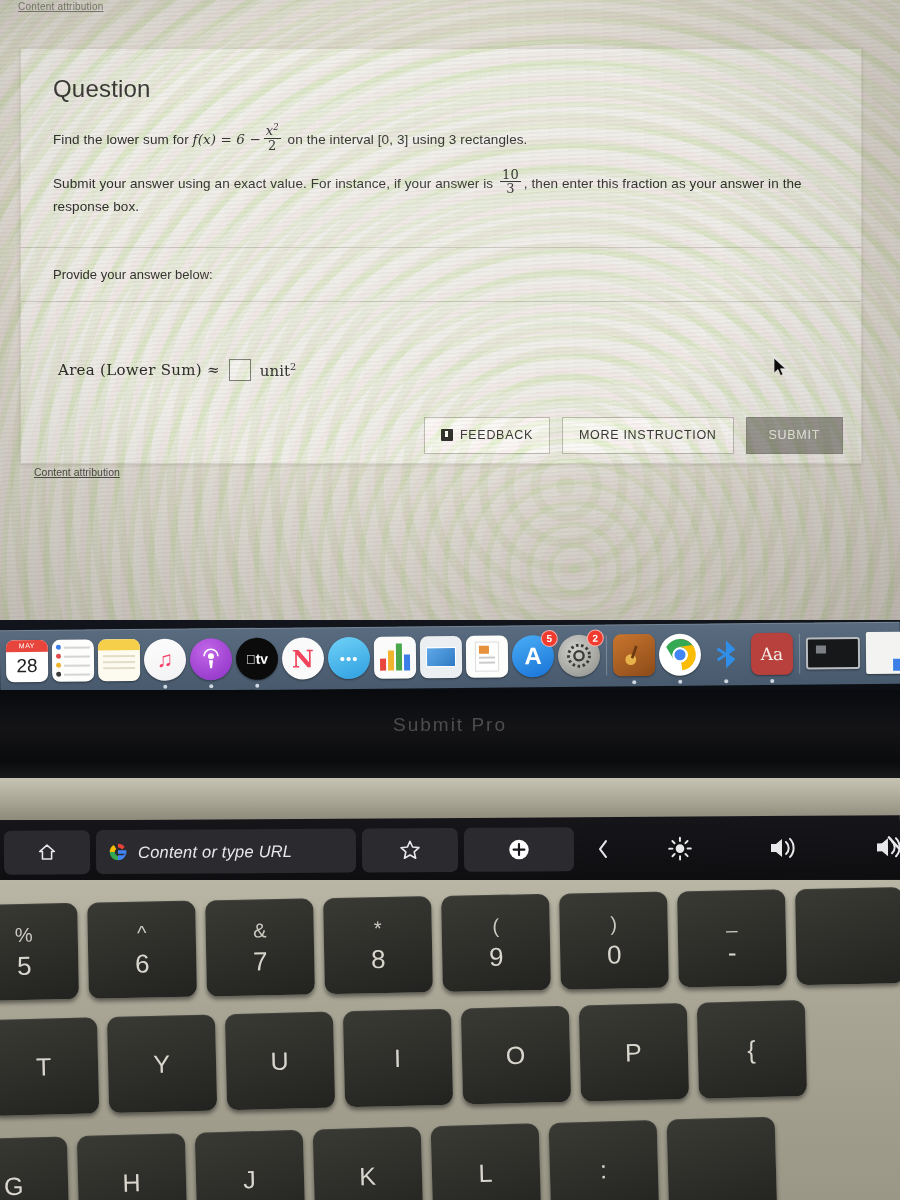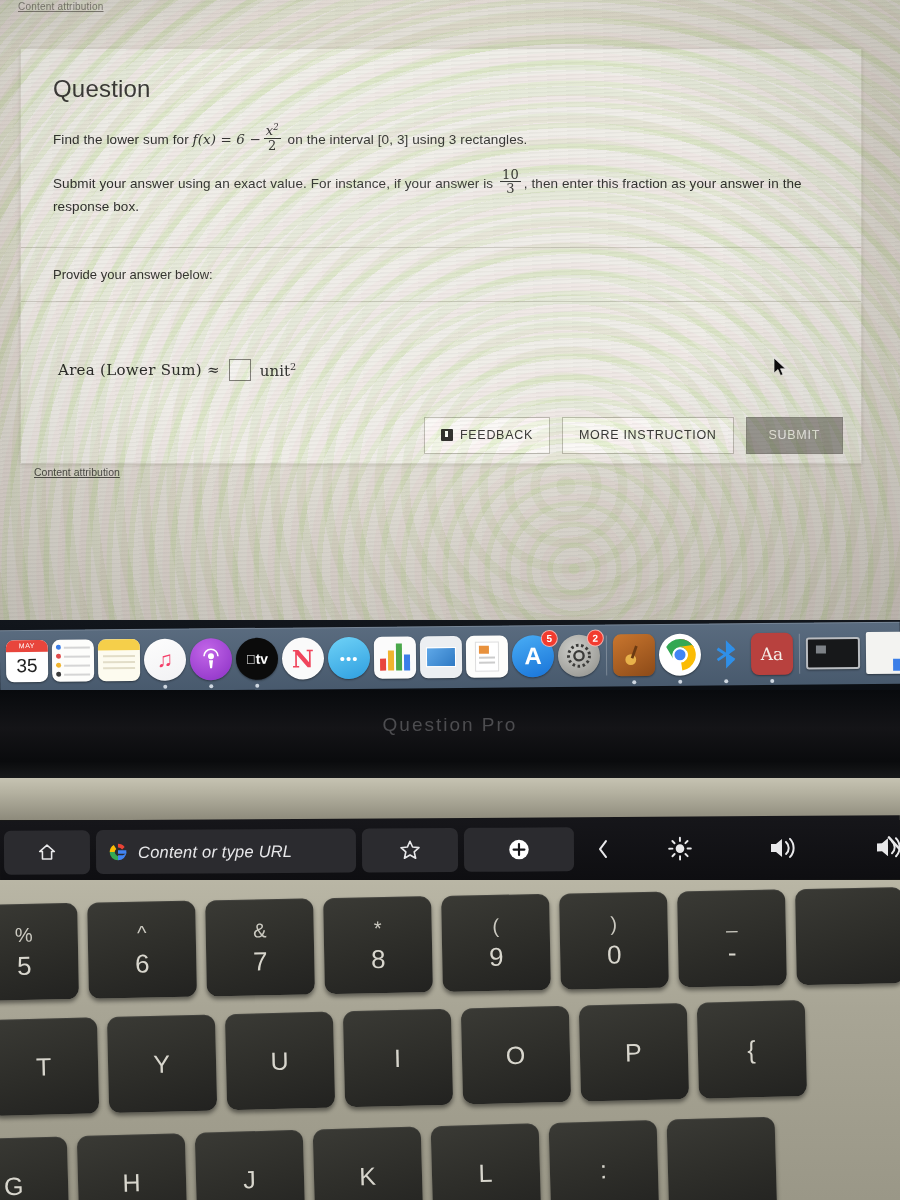--- a/index.html
+++ b/index.html
@@ -285,21 +285,21 @@
   <div id="vignette"></div>
 </div>
 
 <div id="bezel"></div>
 
 <div id="dock">
 
   <div class="dock-item">
     <div class="dock-ico" style="background:#fff;">
       <div style="height:12px;background:#e8453c;color:#fff;font-size:7px;text-align:center;line-height:12px;letter-spacing:.5px;">MAY</div>
-      <div style="color:#222;font-size:19px;text-align:center;line-height:28px;">35</div>
+      <div style="color:#222;font-size:19px;text-align:center;line-height:28px;">28</div>
     </div>
   </div>
 
   <div class="dock-item">
     <div class="dock-ico" style="background:#fdfdfb;">
       <div style="padding:5px 4px;">
         <div style="display:flex;gap:3px;align-items:center;margin-bottom:4px;">
             <span style="width:5px;height:5px;border-radius:50%;background:#3b7ee8;"></span>
             <span style="flex:1;height:2px;background:#d5d5d5;"></span>
           </div>
@@ -463,21 +463,21 @@
 
   <div class="dock-item" style="width:50px;">
     <div class="dock-ico" style="width:42px;height:42px;border-radius:2px;background:#f3f3f1;">
       <div style="position:absolute;bottom:3px;right:3px;width:12px;height:12px;background:#3b7ee8;"></div>
     </div>
   </div>
 
 </div>
 
 <div id="hinge"></div>
-<div id="macbook-label">Question Pro</div>
+<div id="macbook-label">Submit Pro</div>
 <div id="deck-top"></div>
 
 <div id="touchbar">
   <div class="tb-key" style="width:86px;">
     <svg width="22" height="22" viewBox="0 0 24 24">
       <path d="M12 4l8 7h-3v8h-10v-8h-3z" fill="none" stroke="#e8e8ea" stroke-width="1.7" stroke-linejoin="round"></path>
     </svg>
   </div>
 
   <div class="tb-key tb-url">

